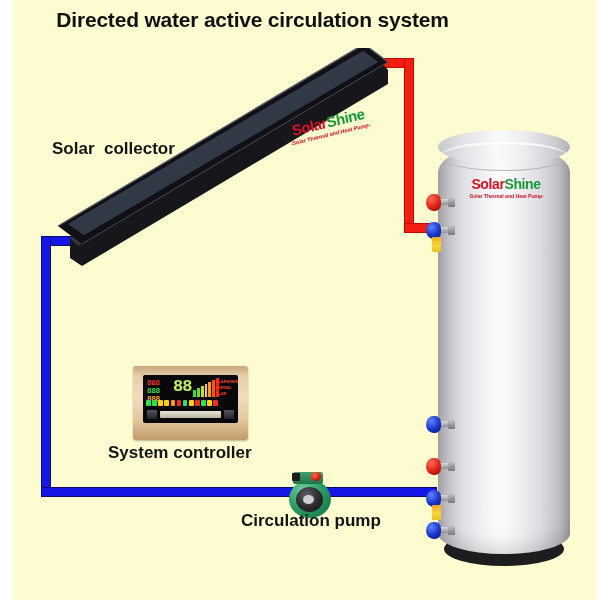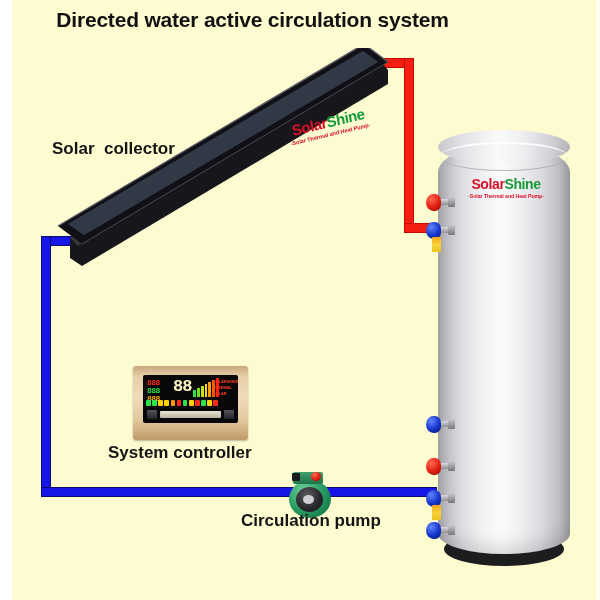--- a/index.html
+++ b/index.html
@@ -264,21 +264,21 @@
   }
   .seg-green { color: #2ce34a; }
   .seg-red   { color: #ff2a18; }
   .seg-amber { color: #ffb300; }
   .seg-big {
     position: absolute;
     left: 30px; top: 3px;
     font-family: "Liberation Mono", monospace;
     font-size: 17px;
     font-weight: bold;
-    color: #fef9c3;
+    color: #bef264;
     line-height: 1;
     letter-spacing: -1px;
   }
   .bargraph {
     position: absolute;
     left: 50px; top: 3px;
     width: 26px; height: 19px;
     display: flex;
     align-items: flex-end;
     gap: 1px;

